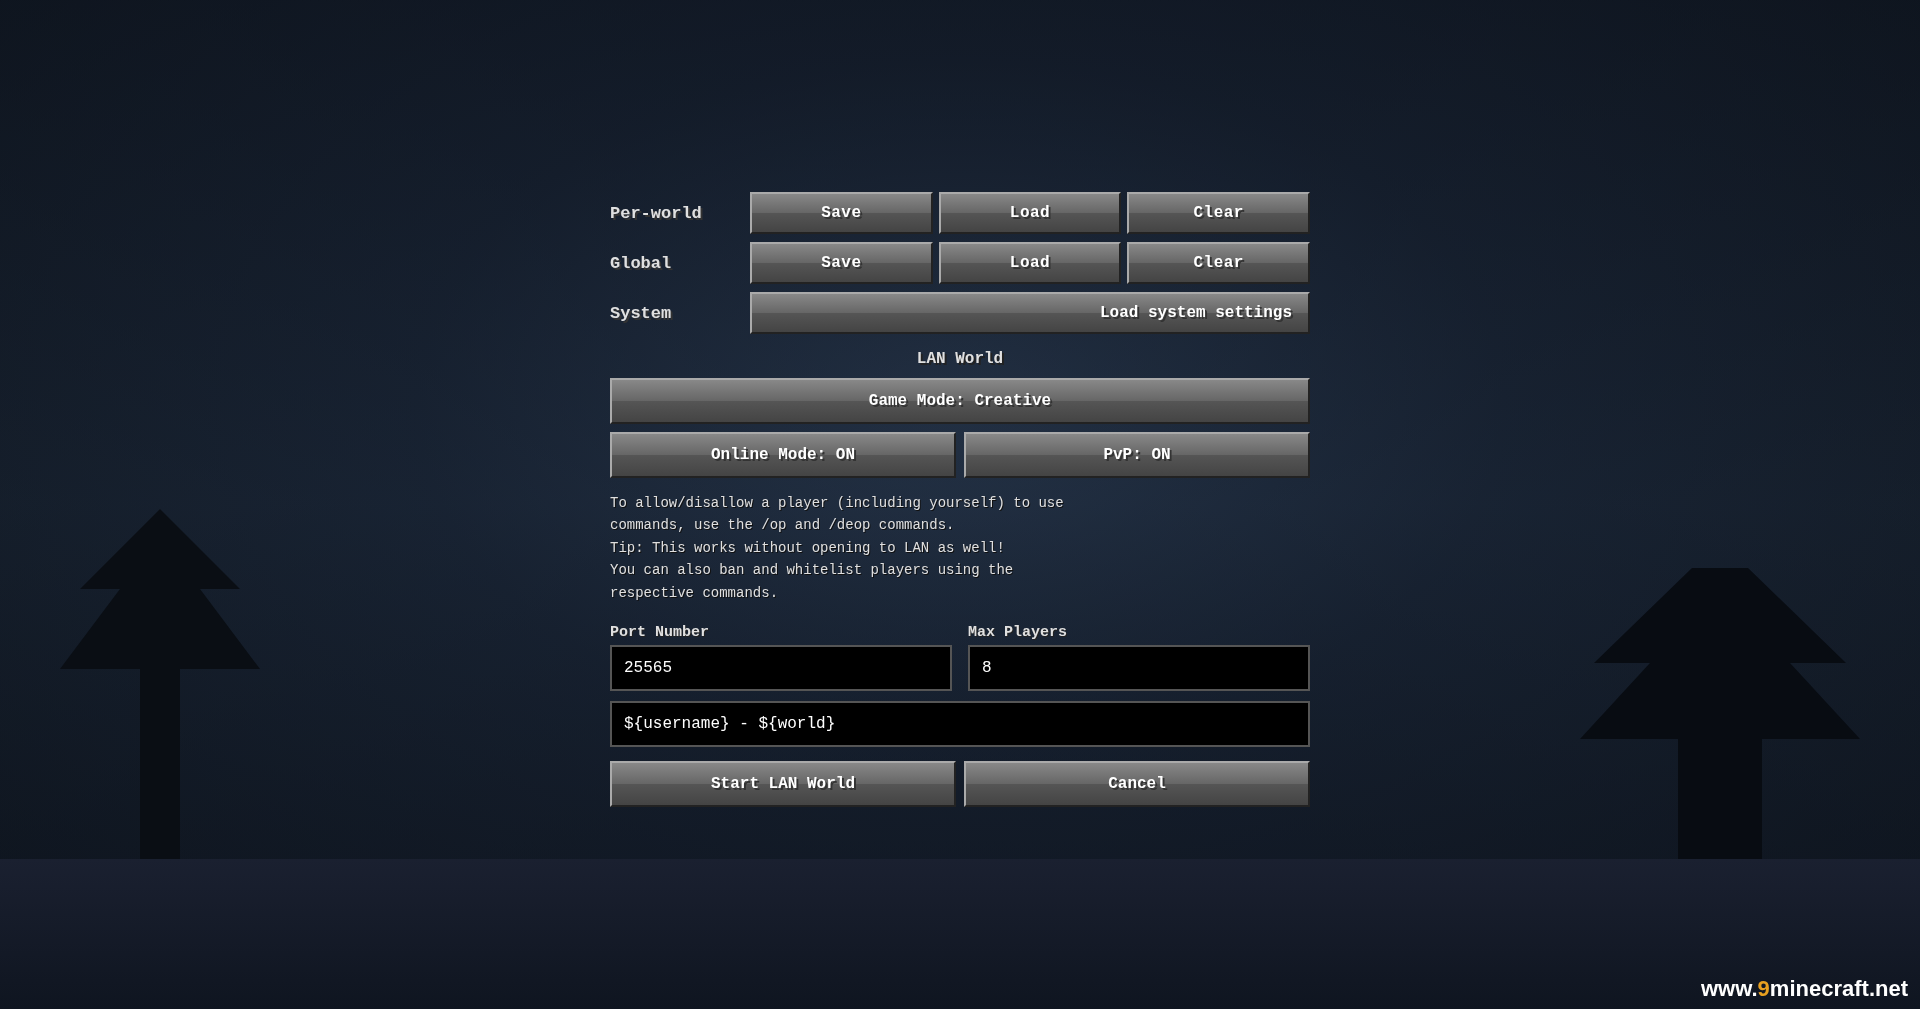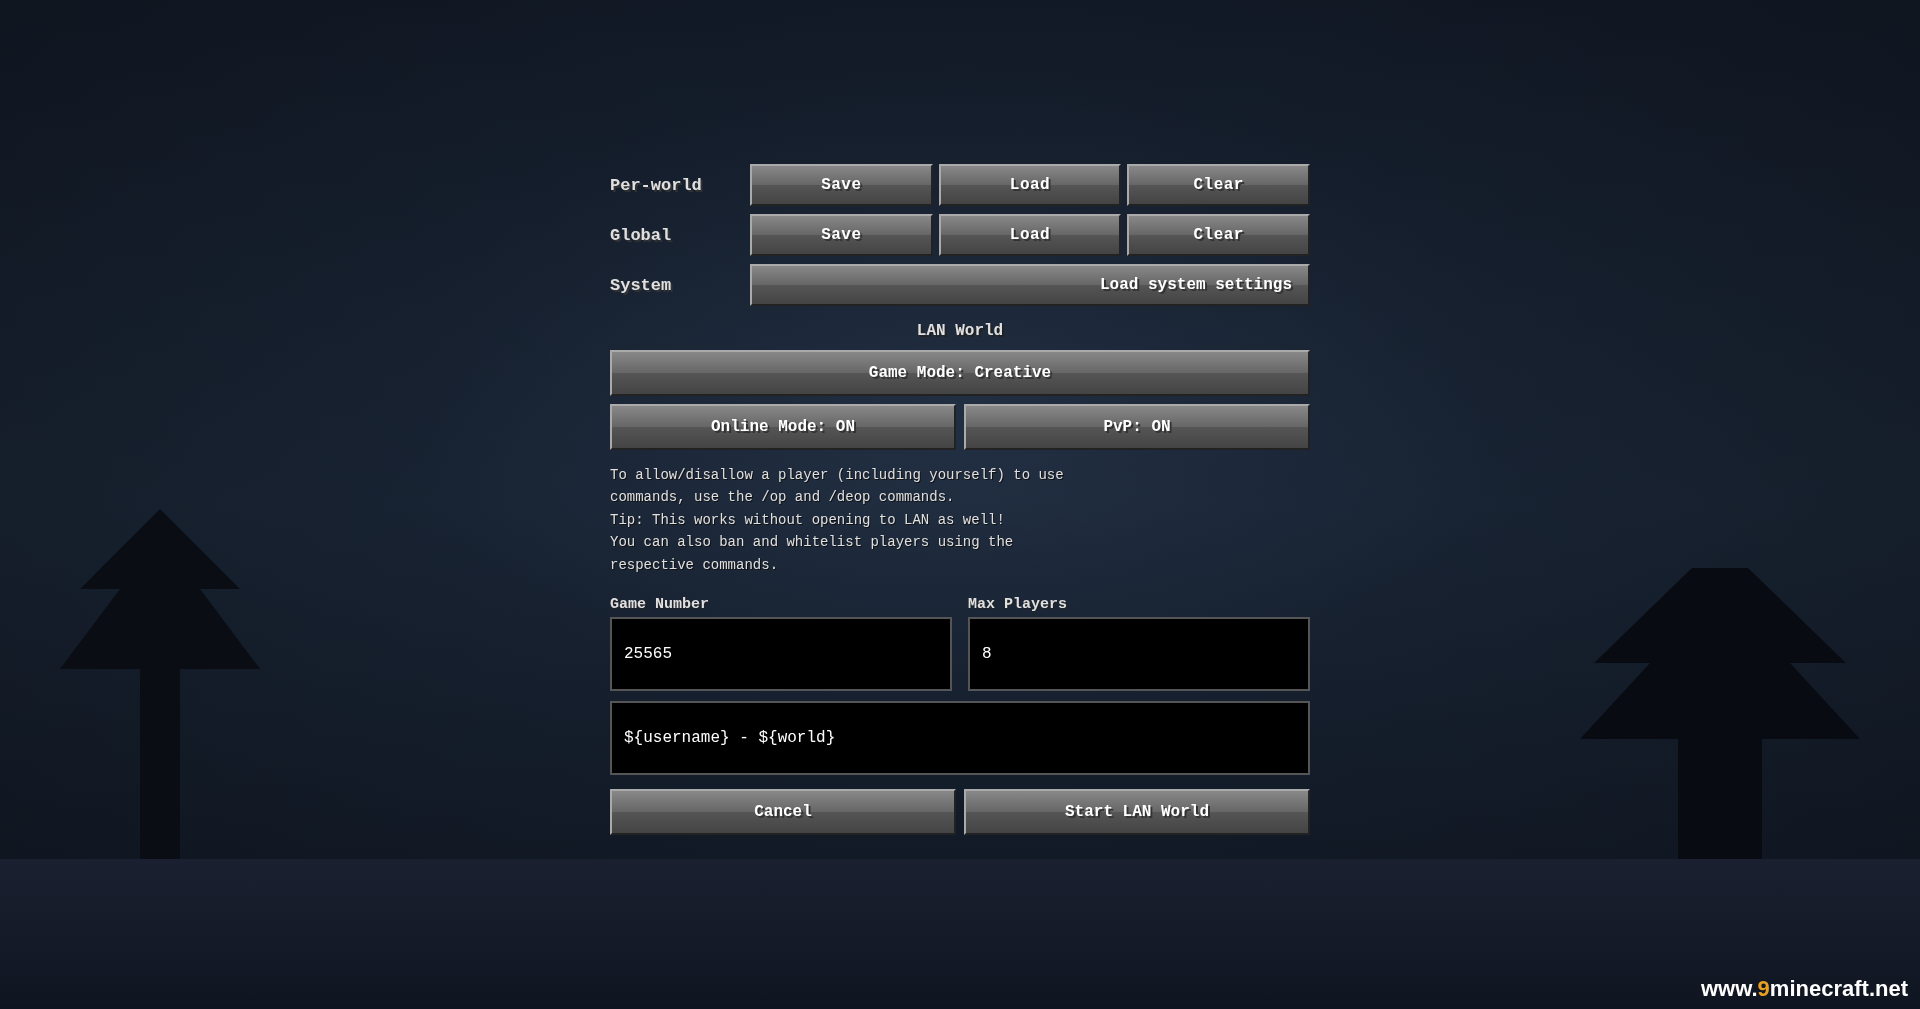--- a/index.html
+++ b/index.html
@@ -240,21 +240,21 @@
       font-family: 'Courier New', monospace;
       font-size: 15px;
       font-weight: bold;
       text-shadow: 1px 1px 0 #222;
       margin-bottom: 4px;
       display: block;
     }
 
     .mc-input {
       width: 100%;
-      padding: 26px 12px;
+      padding: 12px 12px;
       background: #000000;
       border: 2px solid #555;
       color: #ffffff;
       font-family: 'Courier New', monospace;
       font-size: 16px;
       outline: none;
     }
 
     
     .motd-group {
@@ -355,36 +355,36 @@
     <div class="info-text">
       To allow/disallow a player (including yourself) to use<br>
       commands, use the /op and /deop commands.<br>
       Tip: This works without opening to LAN as well!<br>
       You can also ban and whitelist players using the<br>
       respective commands.
     </div>
 
     <div class="fields-row">
       <div class="field-group">
-        <label class="field-label">Game Number</label>
+        <label class="field-label">Port Number</label>
         <input class="mc-input" type="text" value="25565" style="">
       </div>
       <div class="field-group">
         <label class="field-label">Max Players</label>
         <input class="mc-input" type="text" value="8" style="">
       </div>
     </div>
 
     <div class="motd-group">
       <input class="mc-input" type="text" style="width: 100%;" value="${username} - ${world}">
     </div>
 
     <div class="bottom-row">
+      <button class="bottom-btn">Start LAN World</button>
       <button class="bottom-btn">Cancel</button>
-      <button class="bottom-btn">Start LAN World</button>
     </div>
 
   </div>
 </div>
 
 <div class="watermark">
   <span class="watermark-www">www.</span><span class="watermark-9mine">9</span><span class="watermark-www">minecraft</span><span class="watermark-www">.net</span>
 </div>
 
 </body></html>

